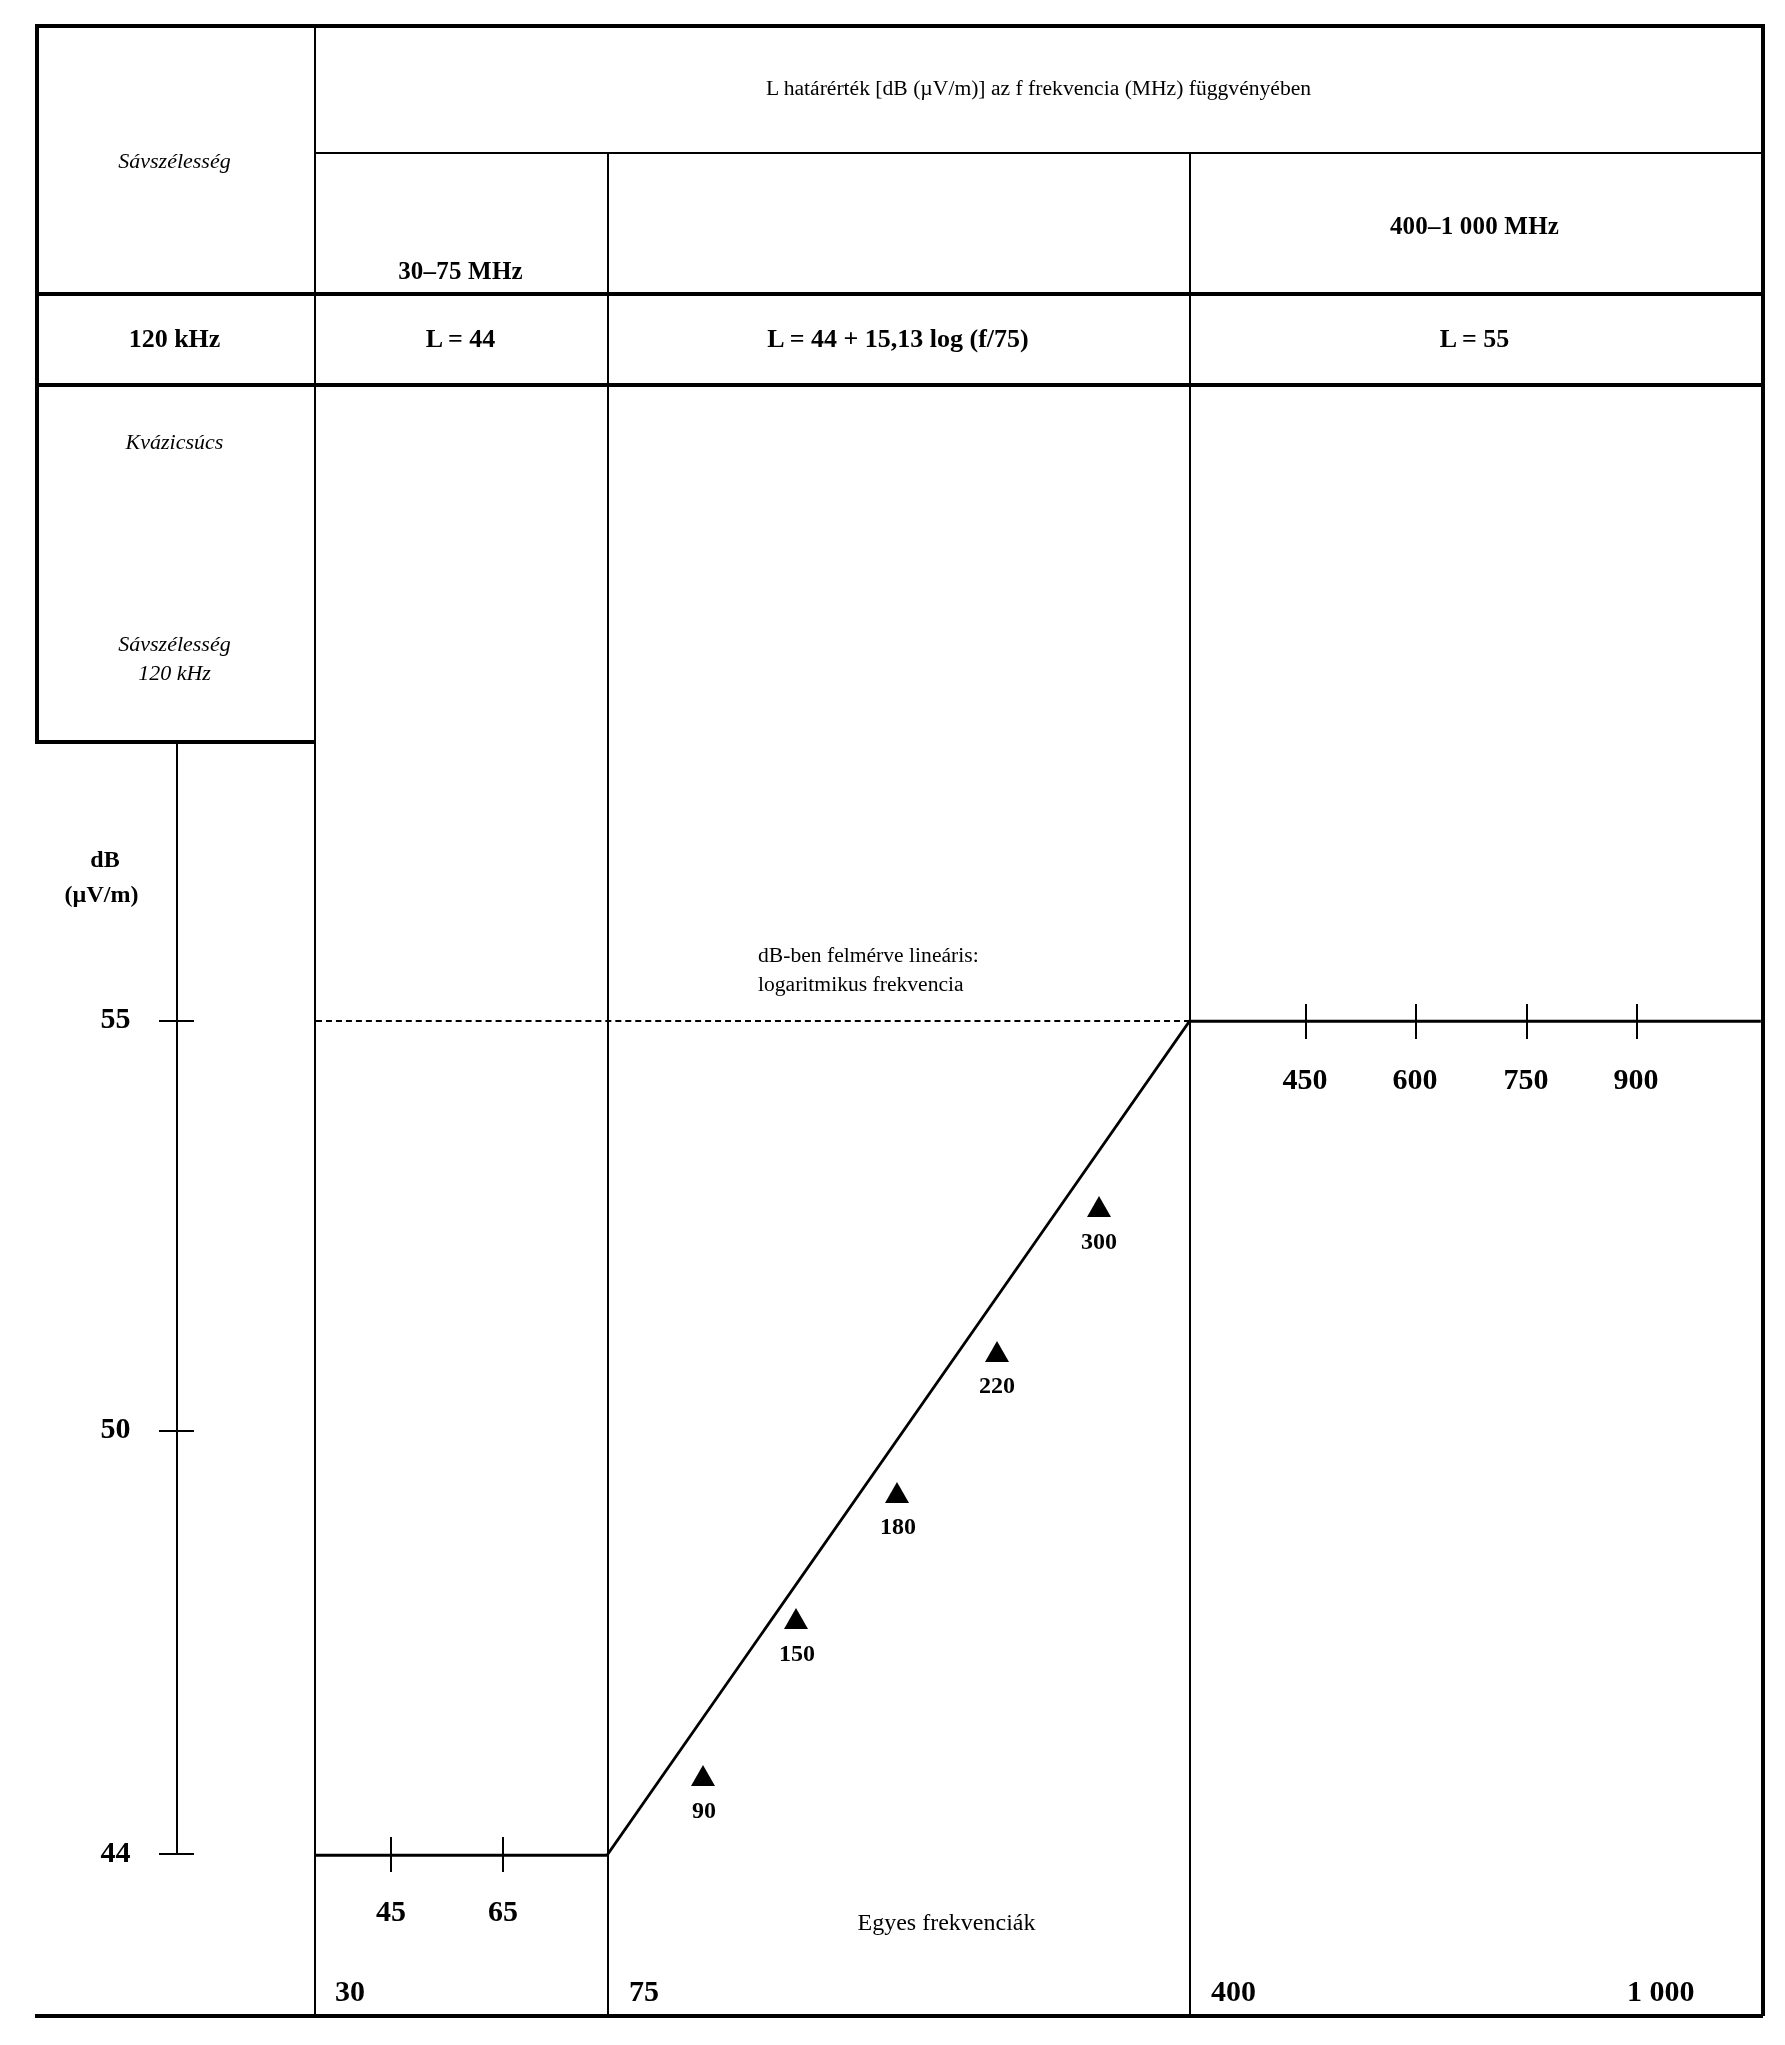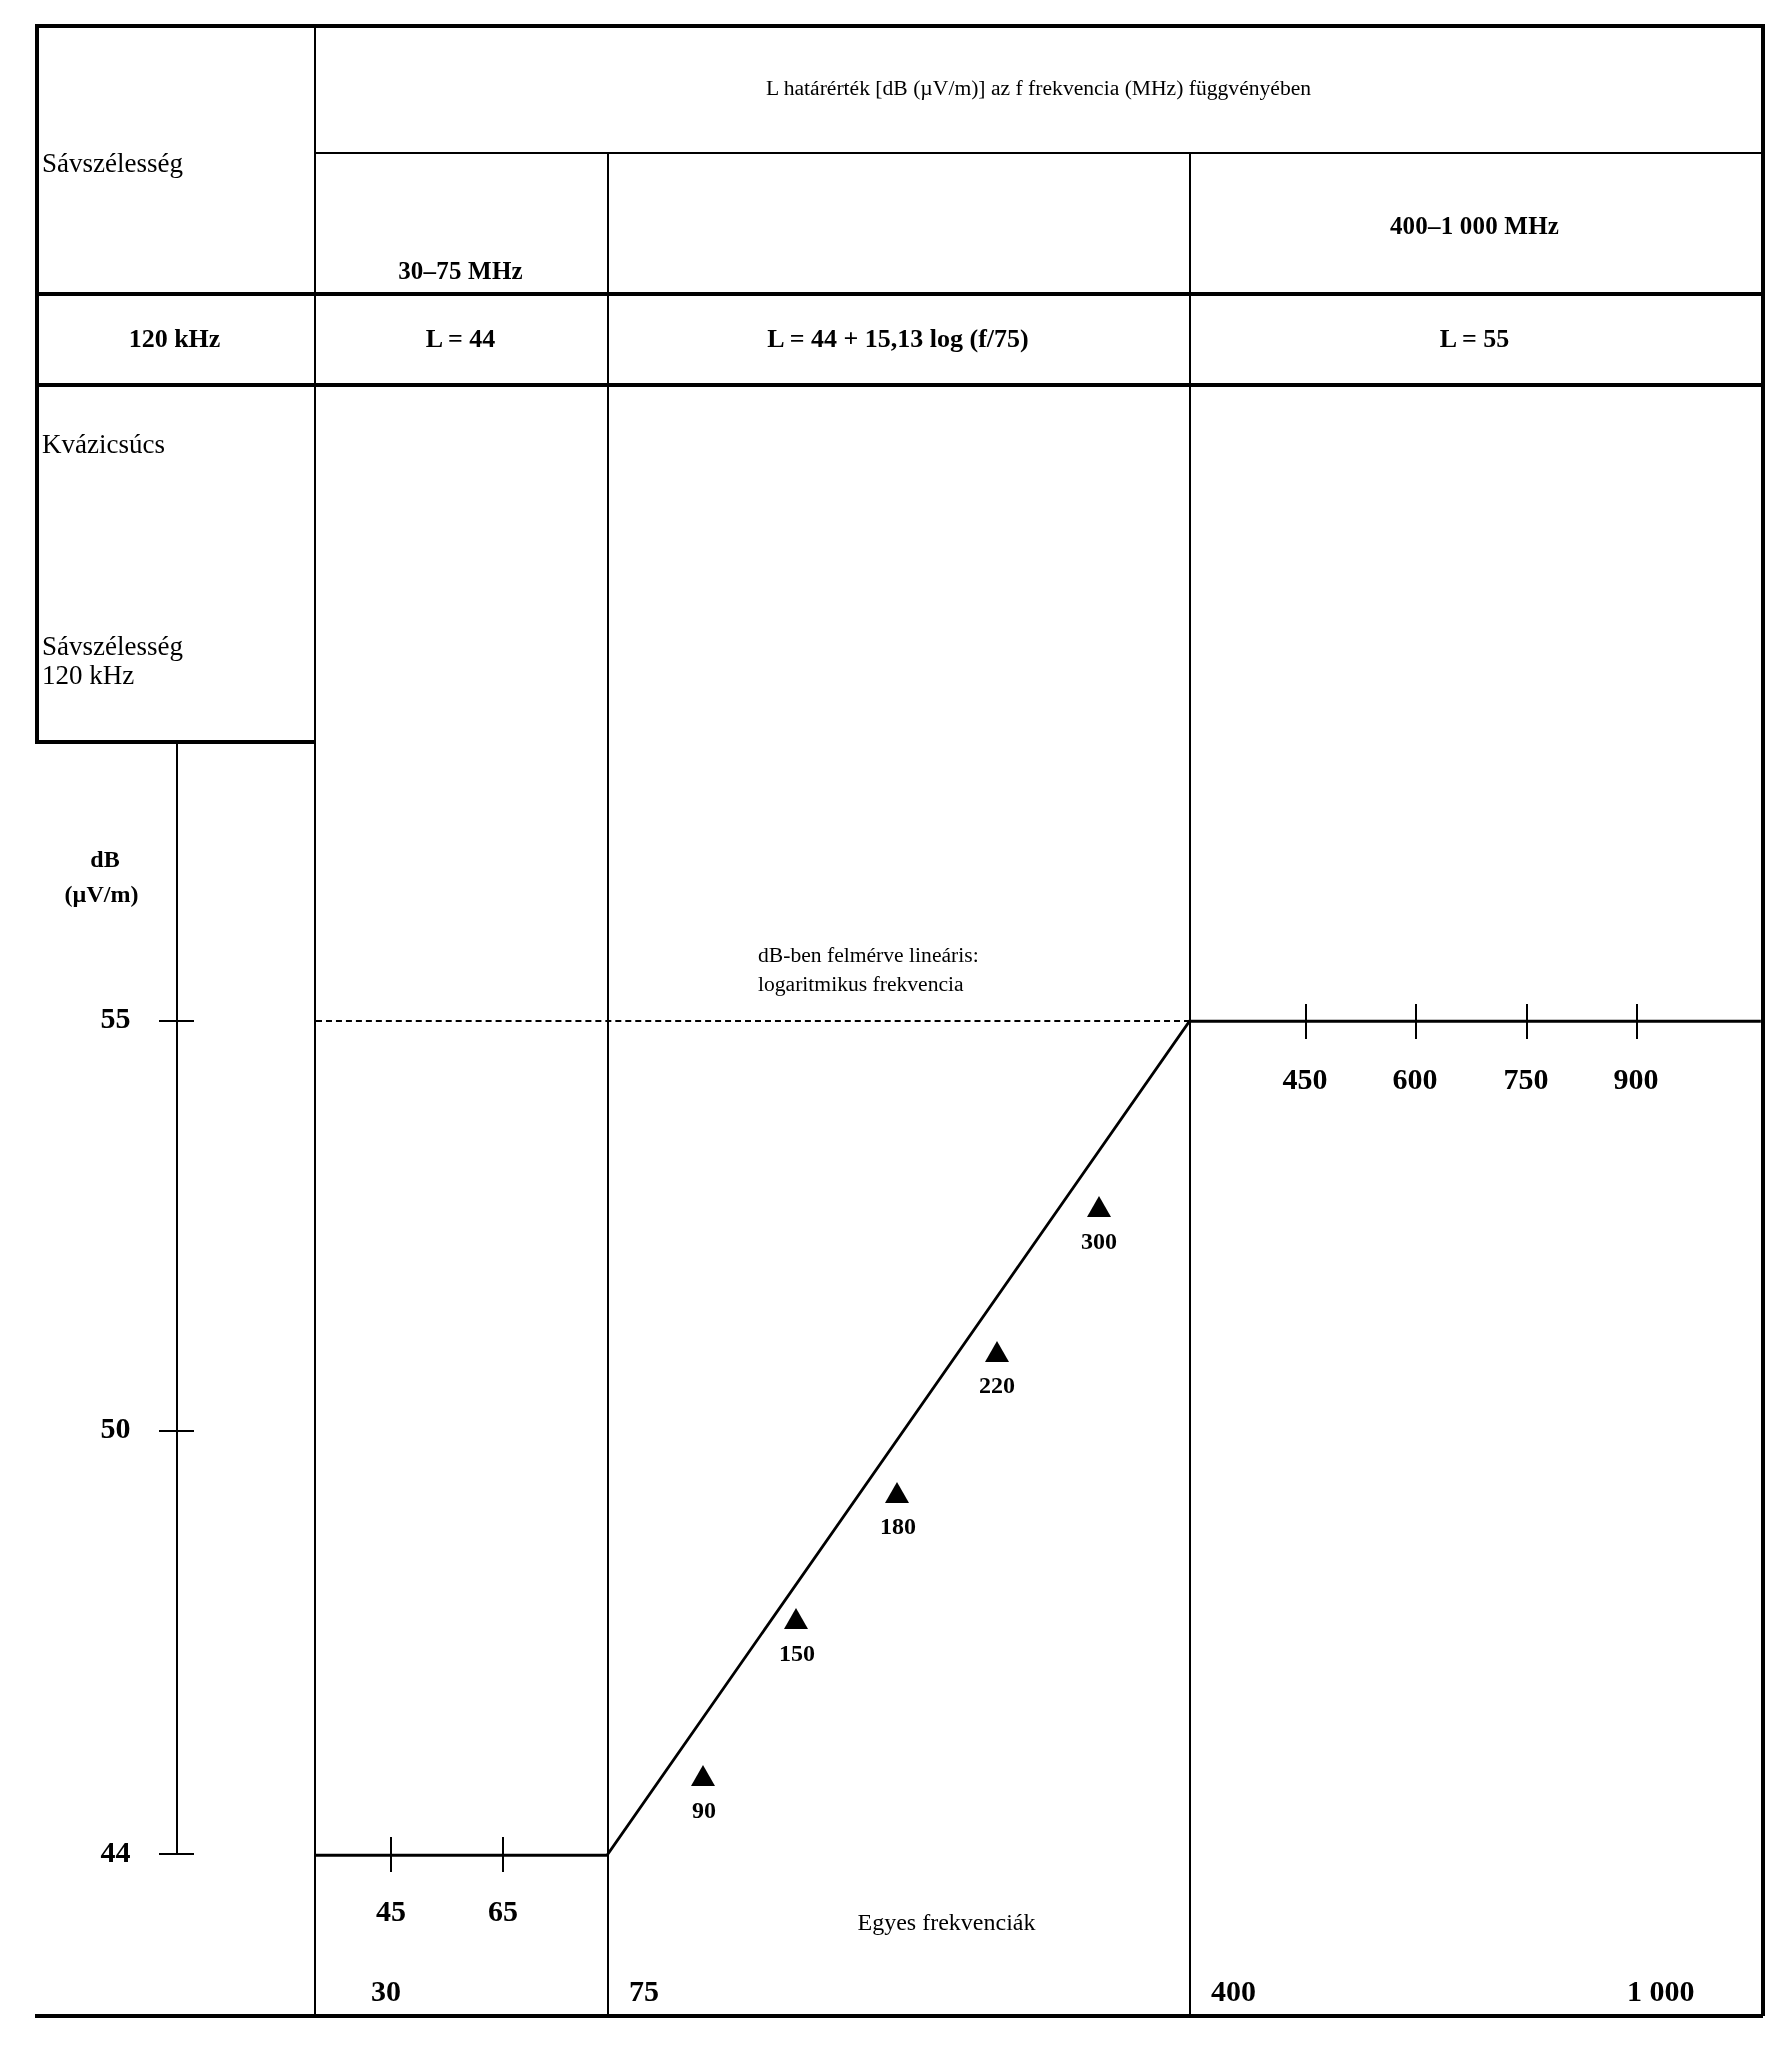--- a/index.html
+++ b/index.html
@@ -38,22 +38,23 @@
   .hdr-band {
     font-size: 25px;
     font-weight: bold;
     letter-spacing: 0.2px;
   }
   .hdr-formula {
     font-size: 26px;
     font-weight: bold;
   }
   .side-label {
-    font-size: 27px;
-    text-align: left;
+    font-size: 22px;
+    text-align: center;
+    font-style: italic;
   }
 
   
   .axis-label {
     position: absolute;
     font-size: 24px;
     font-weight: bold;
     text-align: center;
   }
   .tick-label {
@@ -162,21 +163,21 @@
   <div class="vline" style="left:1305px; top:1004px; height:35px;"></div>
   <div class="vline" style="left:1415px; top:1004px; height:35px;"></div>
   <div class="vline" style="left:1526px; top:1004px; height:35px;"></div>
   <div class="vline" style="left:1636px; top:1004px; height:35px;"></div>
 
   <div class="tick-label" style="left:1263px; top:1062px; width:84px;">450</div>
   <div class="tick-label" style="left:1373px; top:1062px; width:84px;">600</div>
   <div class="tick-label" style="left:1484px; top:1062px; width:84px;">750</div>
   <div class="tick-label" style="left:1594px; top:1062px; width:84px;">900</div>
 
-  <div class="tick-label" style="left:335px; top:1974px; width:84px; text-align:left;margin-left:36px;">30</div>
+  <div class="tick-label" style="left:335px; top:1974px; width:84px; text-align:left;">30</div>
   <div class="tick-label" style="left:629px; top:1974px; width:84px; text-align:left;">75</div>
   <div class="tick-label" style="left:1211px; top:1974px; width:98px; text-align:left;">400</div>
   <div class="tick-label" style="left:1627px; top:1974px; width:119px; text-align:left;">1 000</div>
 
   <div class="note" style="left:758px; top:941px; width:391px;">dB-ben felmérve lineáris:</div>
   <div class="note" style="left:758px; top:970px; width:391px;">logaritmikus frekvencia</div>
 
   <div class="note" style="left:800px; top:1907px; width:293px; text-align:center; font-size:24px;">Egyes frekvenciák</div>
 
   <div class="marker" style="left:691px; top:1765px;"></div>

